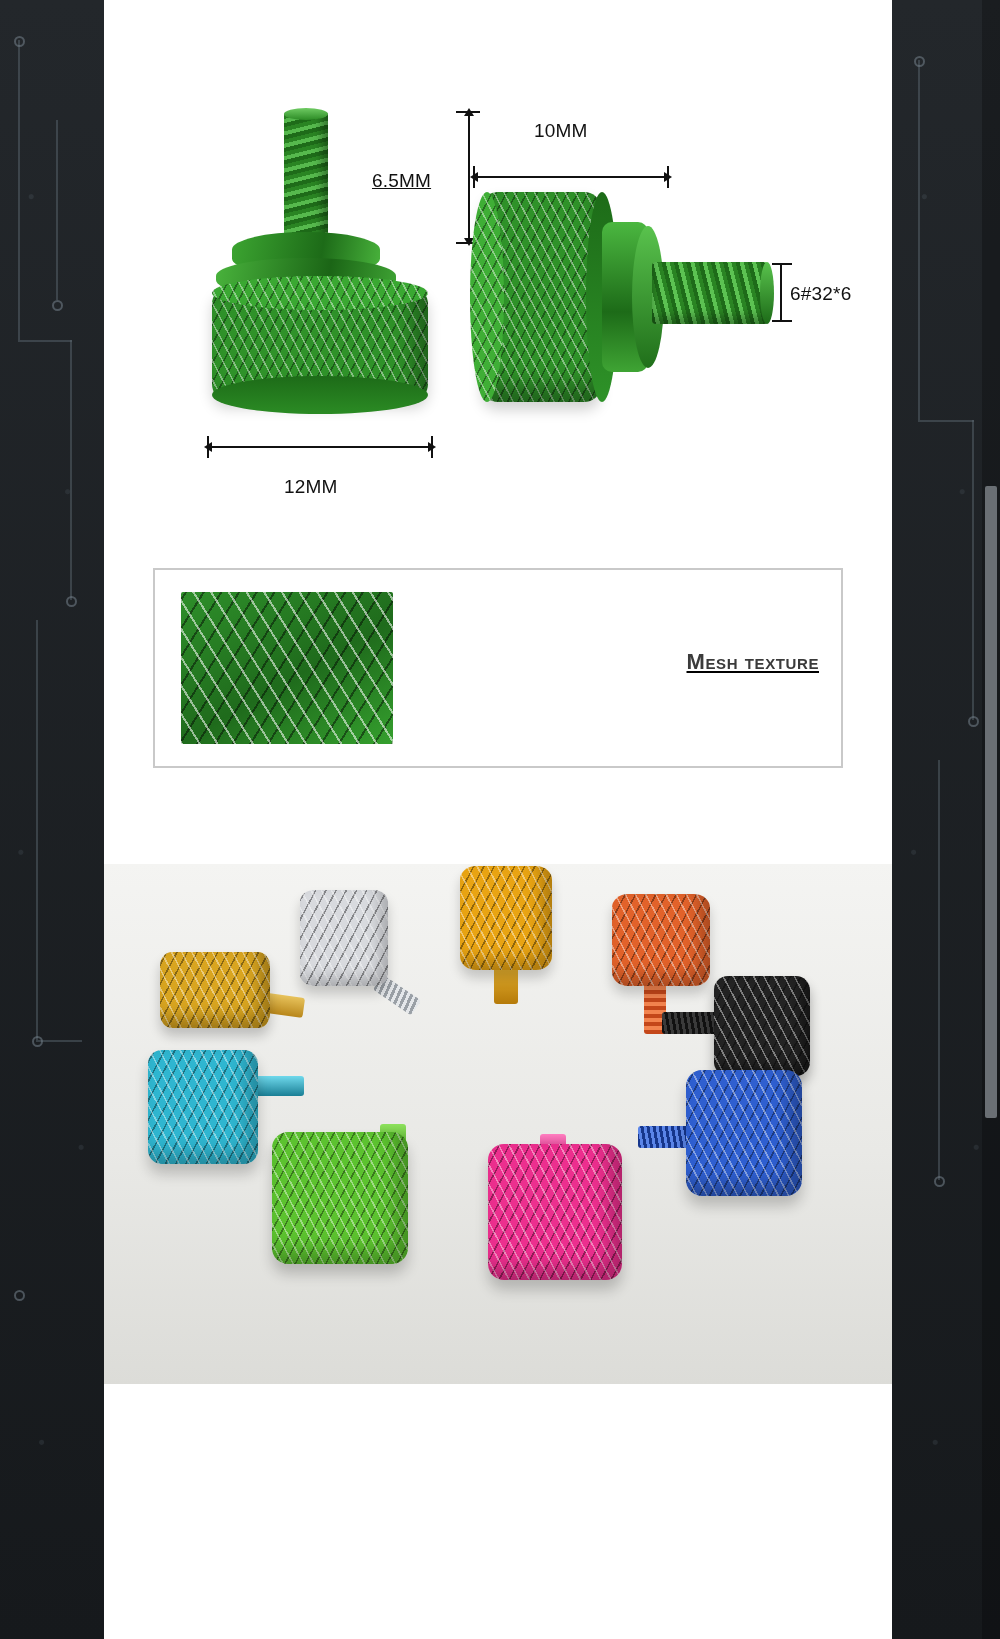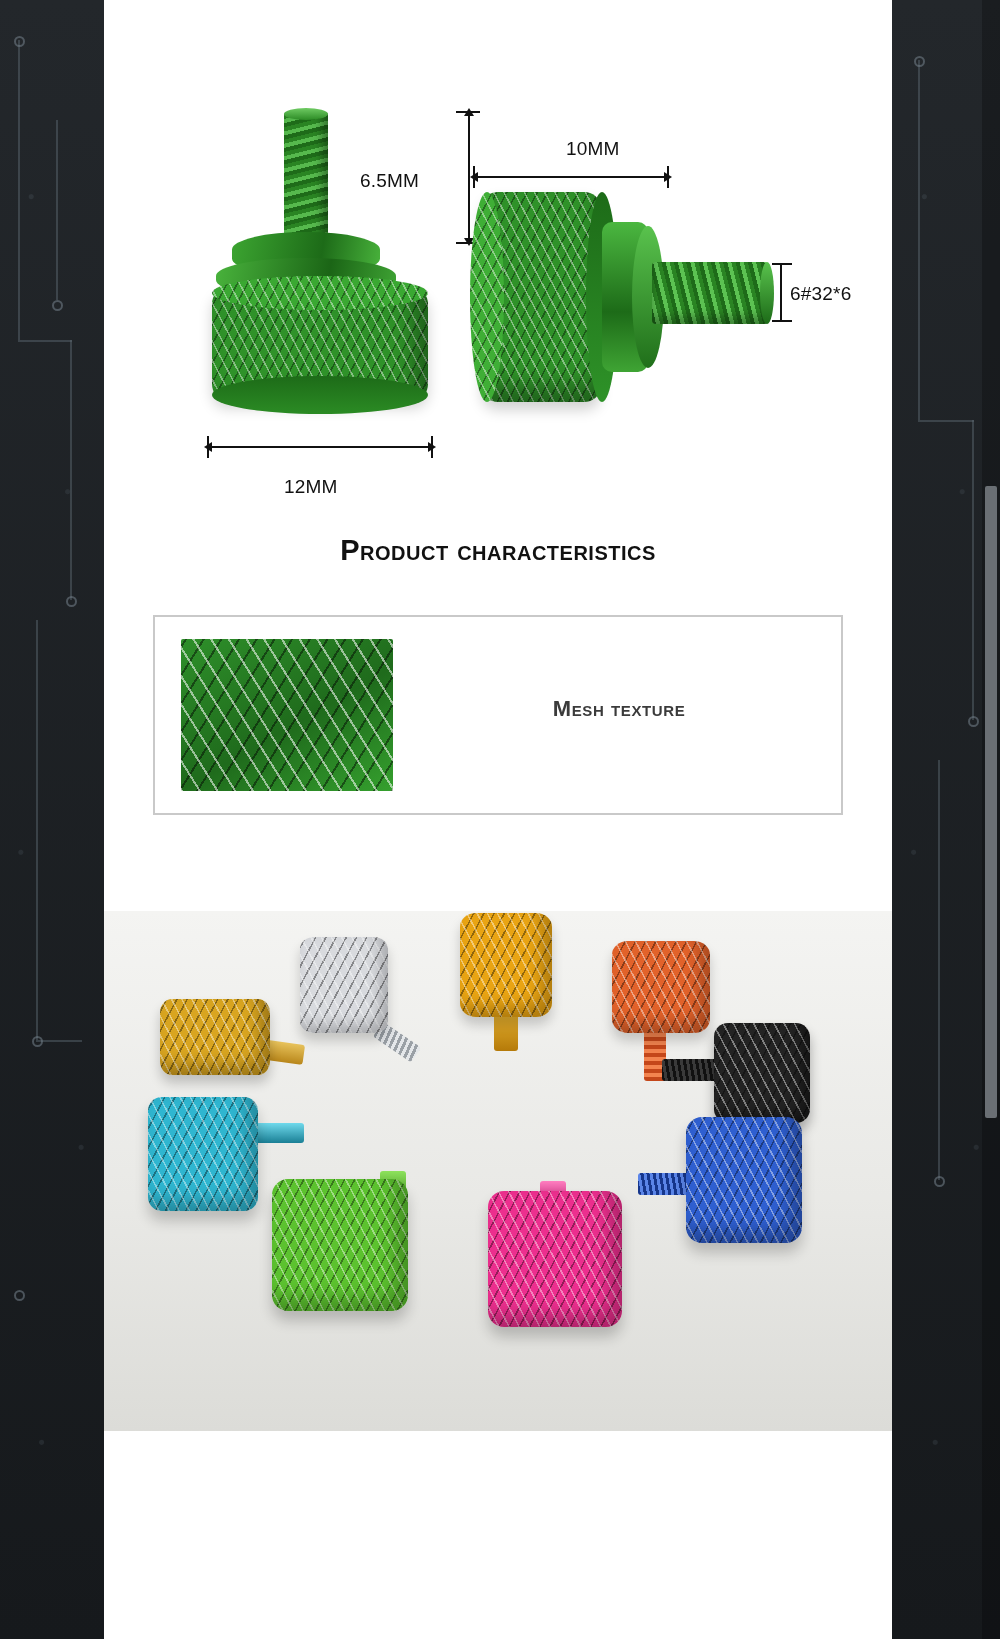--- a/index.html
+++ b/index.html
@@ -69,21 +69,21 @@
     margin:48px auto 0;width:690px;height:200px;border:2px solid #c9c9c9;
     display:flex;align-items:center;background:#fff;box-sizing:border-box;
   }
   .feature-img{
     width:212px;height:152px;margin-left:26px;flex:none;border-radius:2px;
     background:
       repeating-linear-gradient(58deg, rgba(255,255,255,.55) 0 2px, transparent 2px 15px),
       repeating-linear-gradient(-58deg, rgba(0,0,0,.45) 0 2px, transparent 2px 15px),
       linear-gradient(150deg,#2e8f2a,#1f6b1c 55%,#35a02e);
   }
-  .feature-text{flex:1;padding:0 22px 0 26px;text-align:center;}
+  .feature-text{flex:1;padding:0 22px 0 26px;text-align:right;text-decoration:underline;}
   .feature-head{
     font-size:22px;color:#3b3b3b;font-variant:small-caps;font-weight:bold;
     letter-spacing:.6px;margin-bottom:12px;
   }
   .feature-body{font-size:16px;color:#555;line-height:1.45;}
 
   
   .photo{
     position:relative;margin-top:96px;width:788px;height:520px;
     background:linear-gradient(#f4f4f2,#e9e9e6 55%,#dcdcd8);
@@ -153,21 +153,21 @@
                   background-color:#3aa832;"></div>
       <div style="position:absolute;left:108px;top:376px;width:216px;height:38px;border-radius:50% / 50%;
                   background:linear-gradient(#1d6b18,#2b8b24);"></div>
     </div>
 
     <div class="rule" style="left:364px;top:112px;width:2px;height:132px;"></div>
     <div class="arrow-u" style="left:360px;top:108px;"></div>
     <div class="arrow-d" style="left:360px;top:238px;"></div>
     <div class="tick" style="left:352px;top:111px;width:24px;height:2px;"></div>
     <div class="tick" style="left:352px;top:242px;width:24px;height:2px;"></div>
-    <div class="lbl" style="left:256px;top:170px;">6.5MM</div>
+    <div class="lbl" style="left:268px;top:170px;text-decoration:underline;">6.5MM</div>
 
     <div class="rule" style="left:104px;top:446px;width:226px;height:2px;"></div>
     <div class="arrow-l" style="left:100px;top:442px;"></div>
     <div class="arrow-r" style="left:324px;top:442px;"></div>
     <div class="tick" style="left:103px;top:436px;width:2px;height:22px;"></div>
     <div class="tick" style="left:327px;top:436px;width:2px;height:22px;"></div>
     <div class="lbl" style="left:180px;top:476px;">12MM</div>
 
     <div>
 
@@ -189,29 +189,28 @@
                   box-shadow:inset 0 -8px 10px rgba(0,0,0,.3);"></div>
       <div style="position:absolute;left:656px;top:262px;width:14px;height:62px;border-radius:50%/50%;
                   background:linear-gradient(#59c24d,#1d6b18);"></div>
     </div>
 
     <div class="rule" style="left:370px;top:176px;width:196px;height:2px;"></div>
     <div class="arrow-l" style="left:366px;top:172px;"></div>
     <div class="arrow-r" style="left:560px;top:172px;"></div>
     <div class="tick" style="left:369px;top:166px;width:2px;height:22px;"></div>
     <div class="tick" style="left:563px;top:166px;width:2px;height:22px;"></div>
-    <div class="lbl" style="left:430px;top:138px;margin-left:32px;">10MM</div>
+    <div class="lbl" style="left:430px;top:120px;">10MM</div>
 
     <div class="rule" style="left:676px;top:264px;width:2px;height:58px;"></div>
     <div class="tick" style="left:668px;top:263px;width:20px;height:2px;"></div>
     <div class="tick" style="left:668px;top:320px;width:20px;height:2px;"></div>
     <div class="lbl" style="left:686px;top:283px;">6#32*6</div>
   </div>
 
-  <h2 class="sec-title">Product characteristics</h2>
 
   <div class="feature-box">
     <div class="feature-img"></div>
     <div class="feature-text">
       <div class="feature-head">Mesh texture</div>
     </div>
   </div>
 
   <div class="photo">
 

